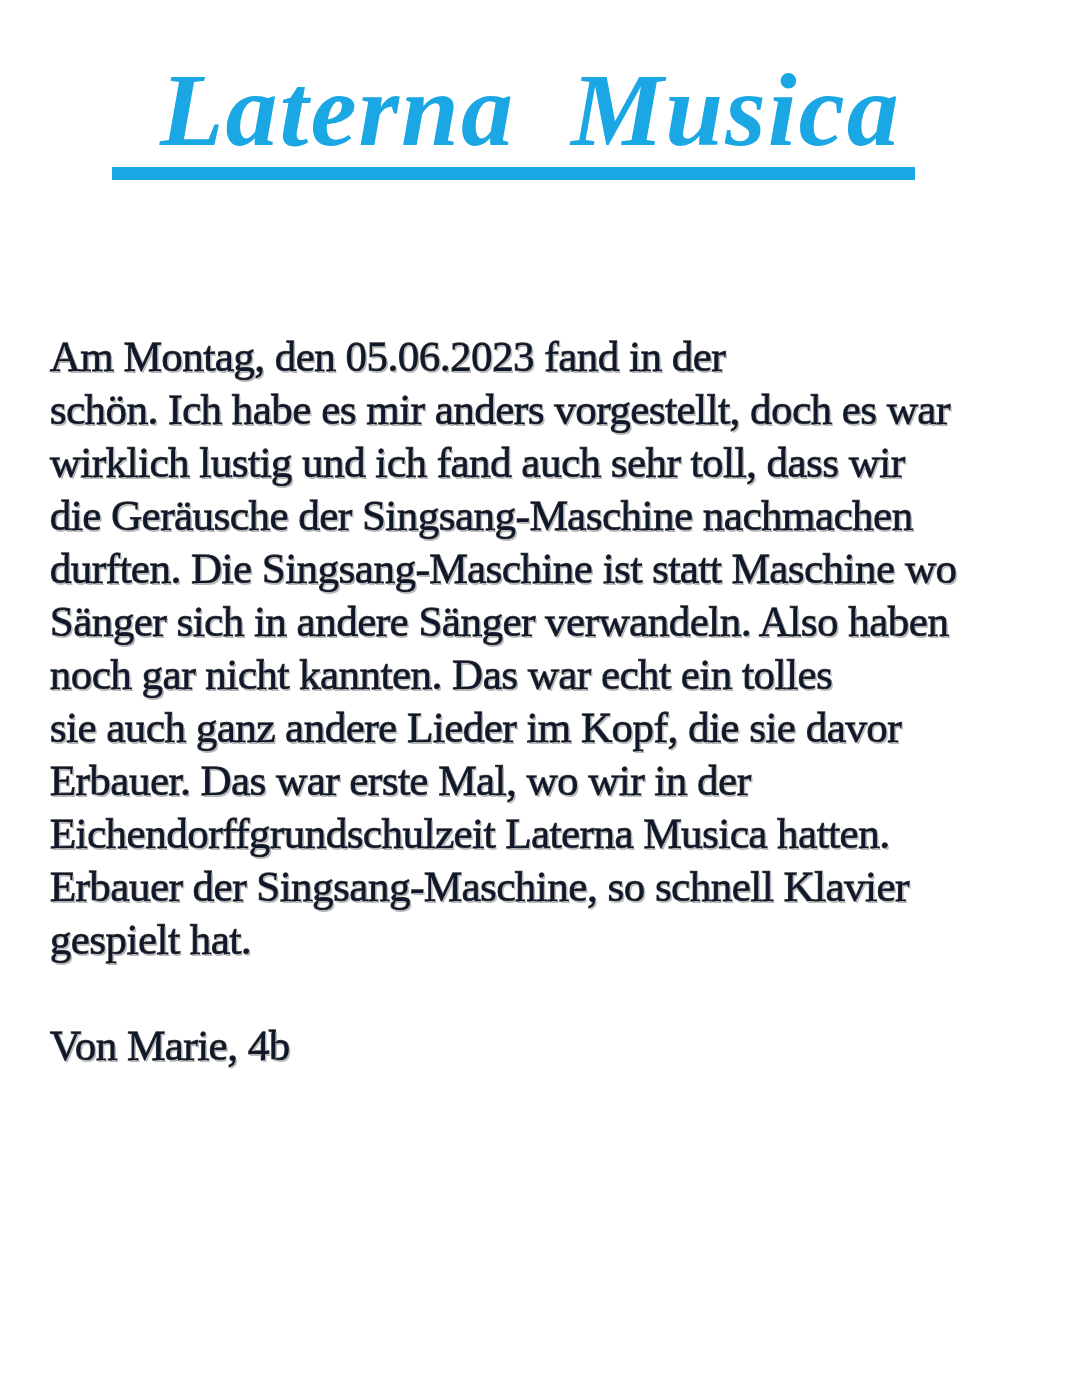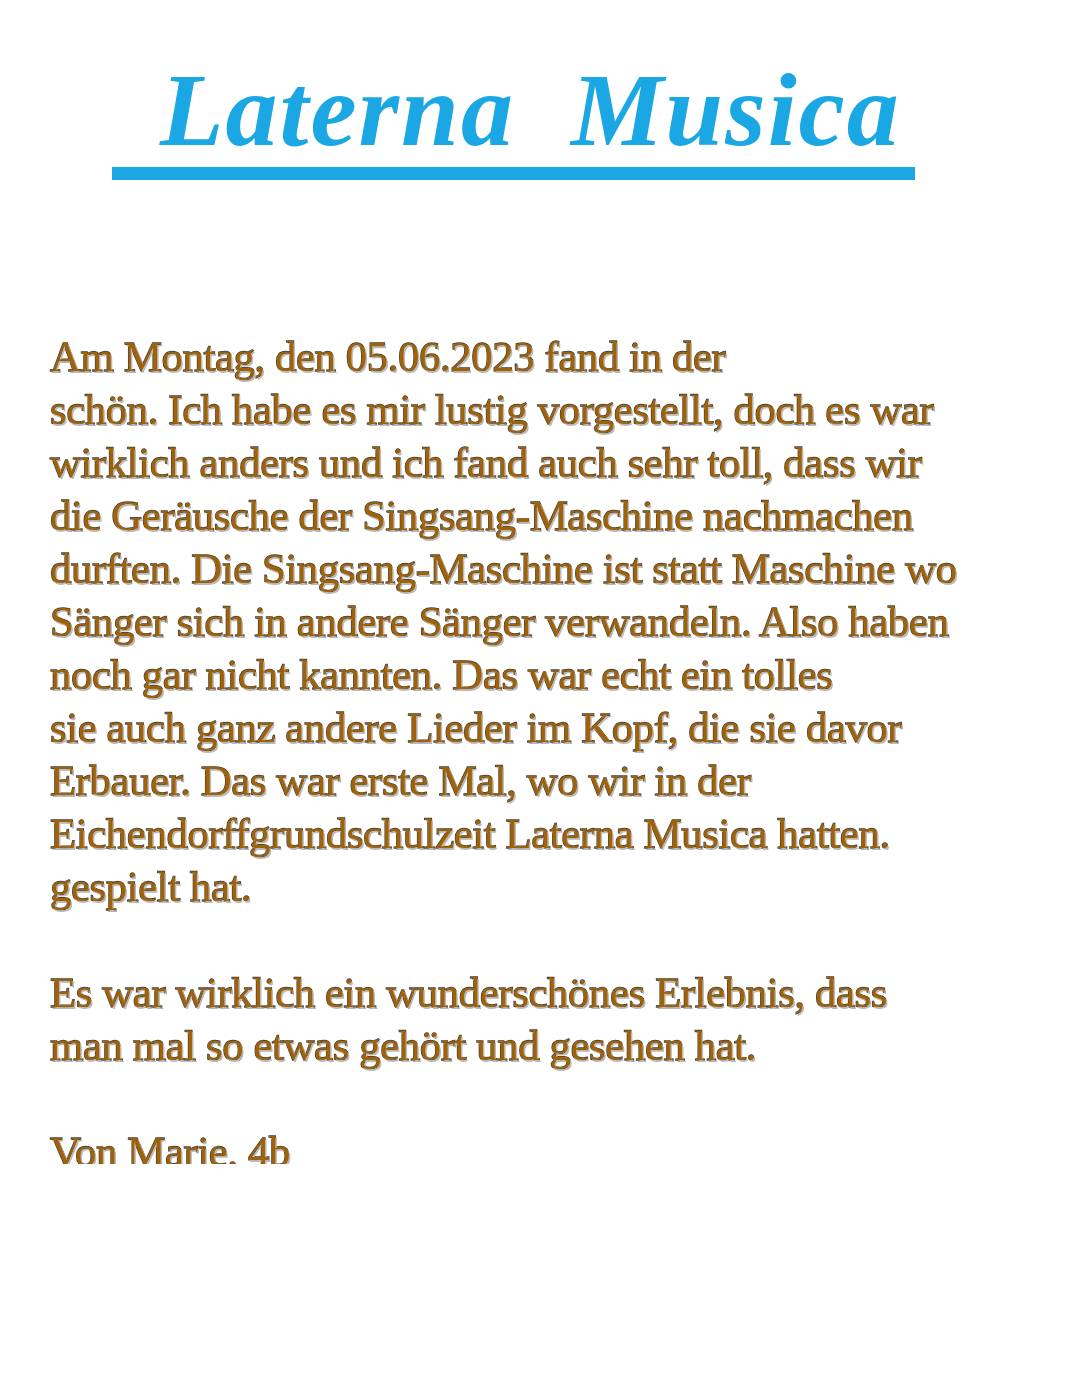--- a/index.html
+++ b/index.html
@@ -37,56 +37,53 @@
   
   .article {
     margin: 150px 0 0 50px;
   }
   .text-line {
     font-family: "Liberation Serif", serif;
     font-size: 43px;
     line-height: 53px;
     letter-spacing: -0.5px;
     white-space: nowrap;
-    color: #a16207;
+    color: #0f172a;
     -webkit-text-stroke: 1.3px #3f3f3f;
     paint-order: stroke fill;
     text-shadow: 1.5px 1.5px 0 #b9b9b9;
   }
   .paragraph { margin: 0; }
   .paragraph + .paragraph { margin-top: 53px; }
 </style>
 </head>
 <body>
 
 <div class="page" style="--title-color: #1BA7E3;">
 
   <div class="title-row">
     <h1 class="page-title">Laterna  Musica</h1>
   </div>
 
   <div class="article">
 
     <div class="paragraph">
         <div class="text-line">Am Montag, den 05.06.2023 fand in der</div>
-        <div class="text-line">schön. Ich habe es mir lustig vorgestellt, doch es war</div>
-        <div class="text-line">wirklich anders und ich fand auch sehr toll, dass wir</div>
+        <div class="text-line">schön. Ich habe es mir anders vorgestellt, doch es war</div>
+        <div class="text-line">wirklich lustig und ich fand auch sehr toll, dass wir</div>
         <div class="text-line">die Geräusche der Singsang-Maschine nachmachen</div>
         <div class="text-line">durften. Die Singsang-Maschine ist statt Maschine wo</div>
         <div class="text-line">Sänger sich in andere Sänger verwandeln. Also haben</div>
         <div class="text-line">noch gar nicht kannten. Das war echt ein tolles</div>
         <div class="text-line">sie auch ganz andere Lieder im Kopf, die sie davor</div>
         <div class="text-line">Erbauer. Das war erste Mal, wo wir in der</div>
         <div class="text-line">Eichendorffgrundschulzeit Laterna Musica hatten.</div>
+        <div class="text-line">Erbauer der Singsang-Maschine, so schnell Klavier</div>
         <div class="text-line">gespielt hat.</div>
       </div>
 
-    <div class="paragraph">
-        <div class="text-line">Es war wirklich ein wunderschönes Erlebnis, dass</div>
-        <div class="text-line">man mal so etwas gehört und gesehen hat.</div>
-      </div>
 
     <div class="paragraph">
       <div class="text-line">Von Marie, 4b</div>
     </div>
 
   </div>
 </div>
 
 </body></html>

